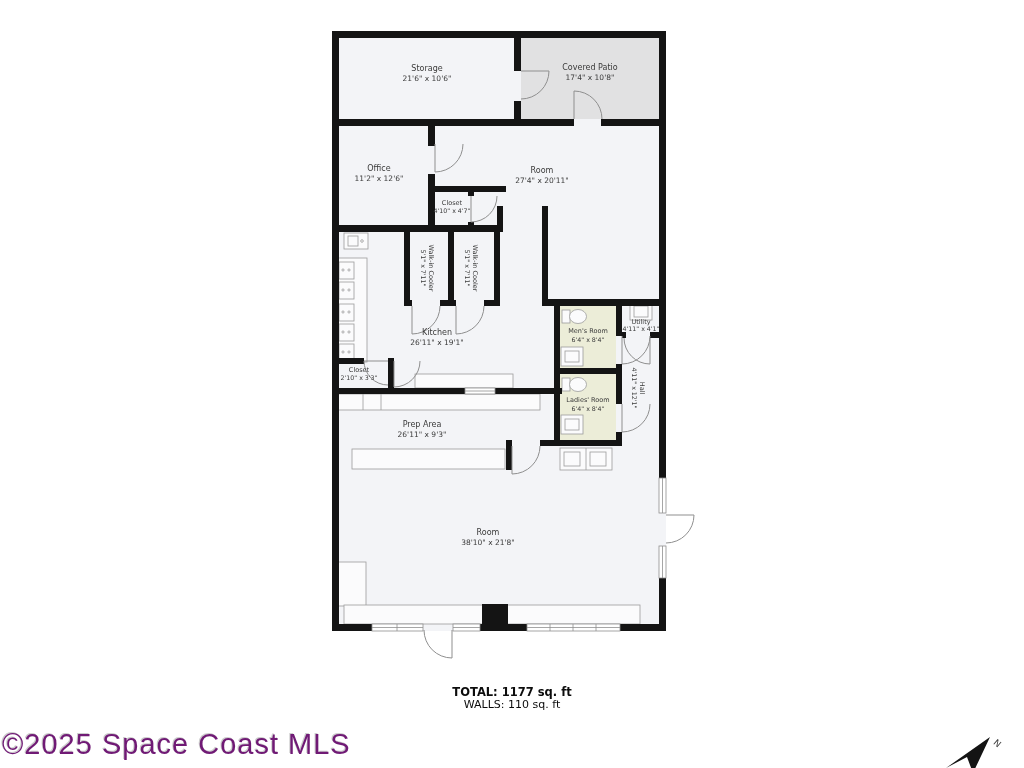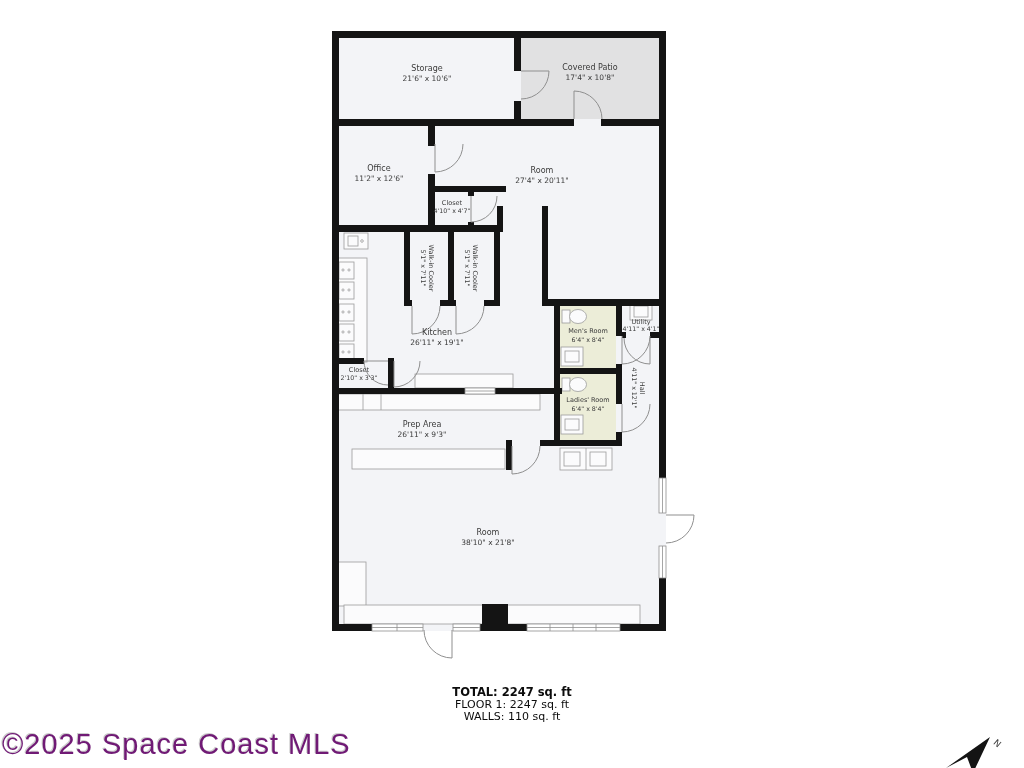--- a/index.html
+++ b/index.html
@@ -244,20 +244,19 @@
     </g>
   </g>
 
   <g>
     <polygon points="990,721 946,752 967,741 973,757" fill="#141414"></polygon>
     <text x="994" y="728" font-size="9" transform="rotate(40 994 726)">N</text>
   </g>
 </svg>
 
 <div class="summary">
-  <div class="total">TOTAL: 2247 sq. ft</div>
-  <div>FLOOR 1: 2247 sq. ft</div>
+  <div class="total">TOTAL: 1177 sq. ft</div>
   <div>WALLS: 110 sq. ft</div>
 </div>
 
 <div class="watermark">©2025 Space Coast MLS</div>
 
 </div>
 
 </body></html>

